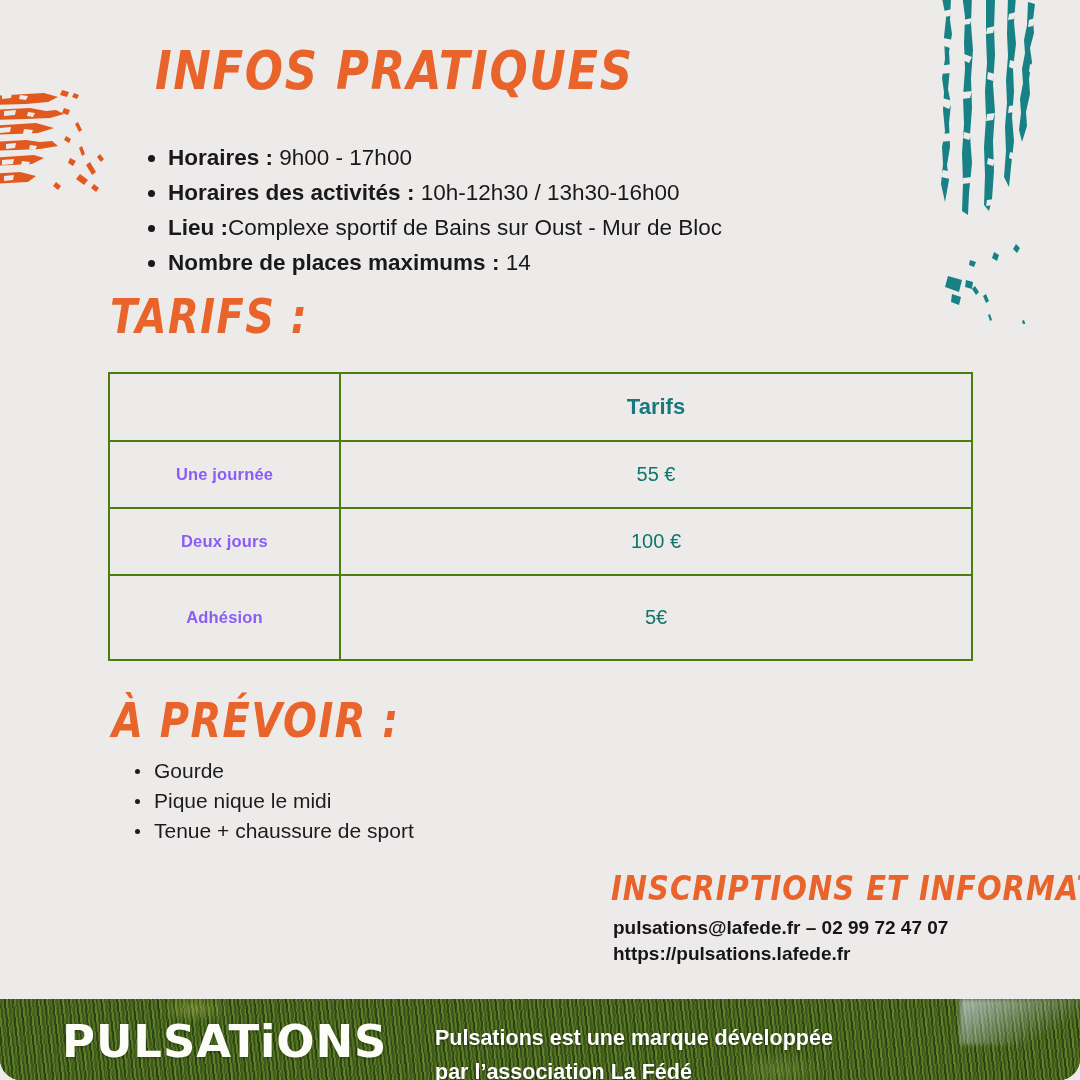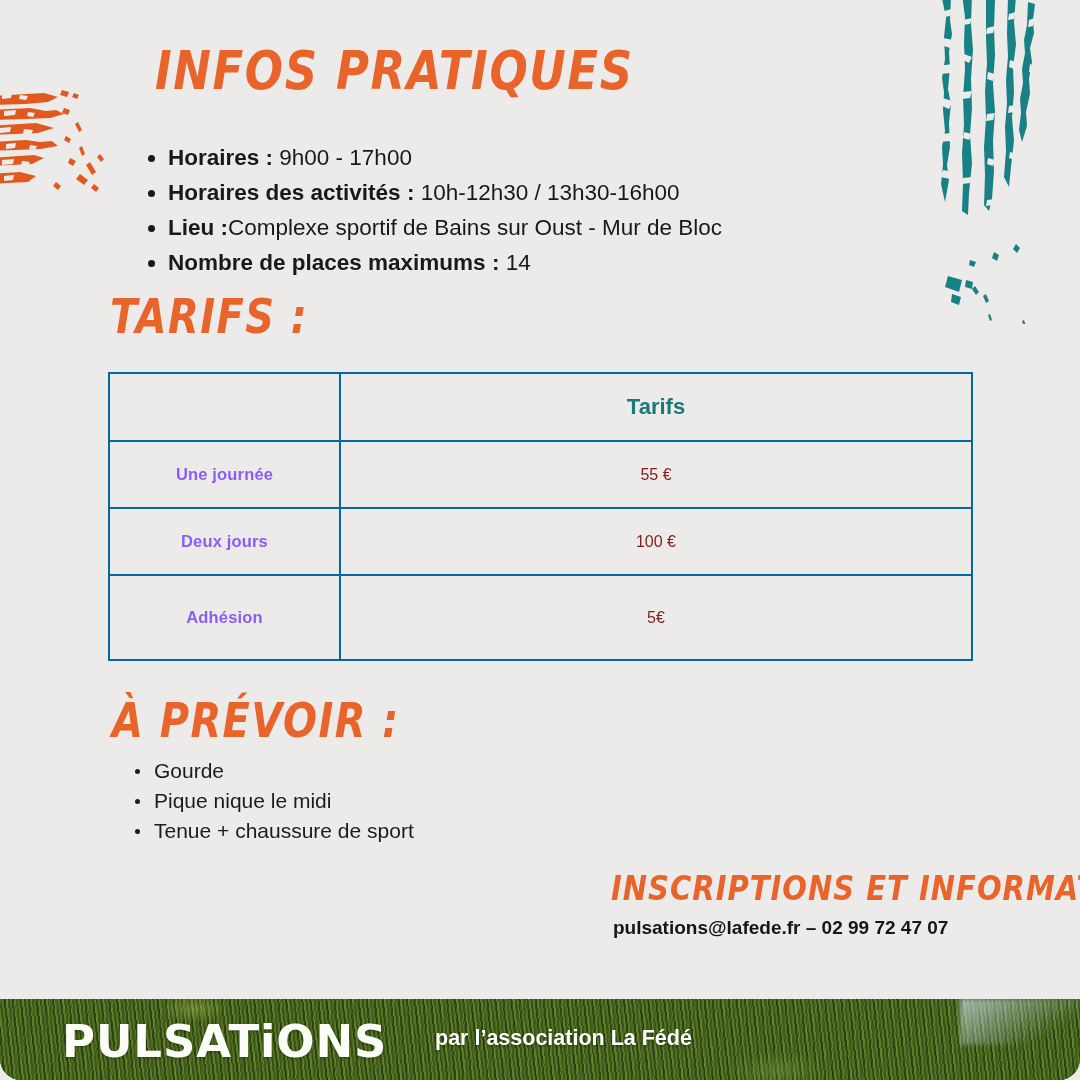--- a/index.html
+++ b/index.html
@@ -122,21 +122,21 @@
   #tarifs-table {
     position: absolute;
     left: 108px;
     top: 372px;
     width: 863px;
     border-collapse: collapse;
     table-layout: fixed;
   }
   #tarifs-table td,
   #tarifs-table th {
-    border: 2px solid #0369a1;
+    border: 2px solid #4d7c0f;
     padding: 0;
     text-align: center;
     vertical-align: middle;
   }
   .col-label { width: 231px; }
   .col-value { width: 632px; }
 
   .row-head td { height: 66px; }
   .row-data td { height: 65px; }
   .row-tall td { height: 83px; vertical-align: top; }
@@ -146,22 +146,22 @@
     font-weight: bold;
     font-size: 16.5px;
     letter-spacing: 0.01em;
   }
   .cell-head {
     color: #19787c;
     font-weight: bold;
     font-size: 22px;
   }
   .cell-value {
-    color: #7f1d1d;
-    font-size: 16px;
+    color: #0f766e;
+    font-size: 20px;
   }
   .row-tall .cell-label { padding-top: 27px; }
   .row-tall .cell-value { padding-top: 41px; }
 
   
   #prevoir-list {
     position: absolute;
     left: 128px;
     top: 756px;
     list-style: none;
@@ -418,24 +418,26 @@
   <ul id="prevoir-list">
     <li>Gourde</li>
     <li>Pique nique le midi</li>
     <li>Tenue + chaussure de sport</li>
   </ul>
 
   <div class="brush-heading" id="title-inscriptions">INSCRIPTIONS ET INFORMATIONS</div>
 
   <div id="contact-block">
     <div>pulsations@lafede.fr – 02 99 72 47 07</div>
+    <div>https://pulsations.lafede.fr</div>
   </div>
 
   <div id="footer">
     <div id="footer-bg"></div>
     <div id="footer-sky"></div>
     <div id="footer-logo">PULSATiONS</div>
     <div id="footer-tagline">
+      <div>Pulsations est une marque développée</div>
       <div>par l’association La Fédé</div>
     </div>
   </div>
 
 </div>
 
 </body></html>

